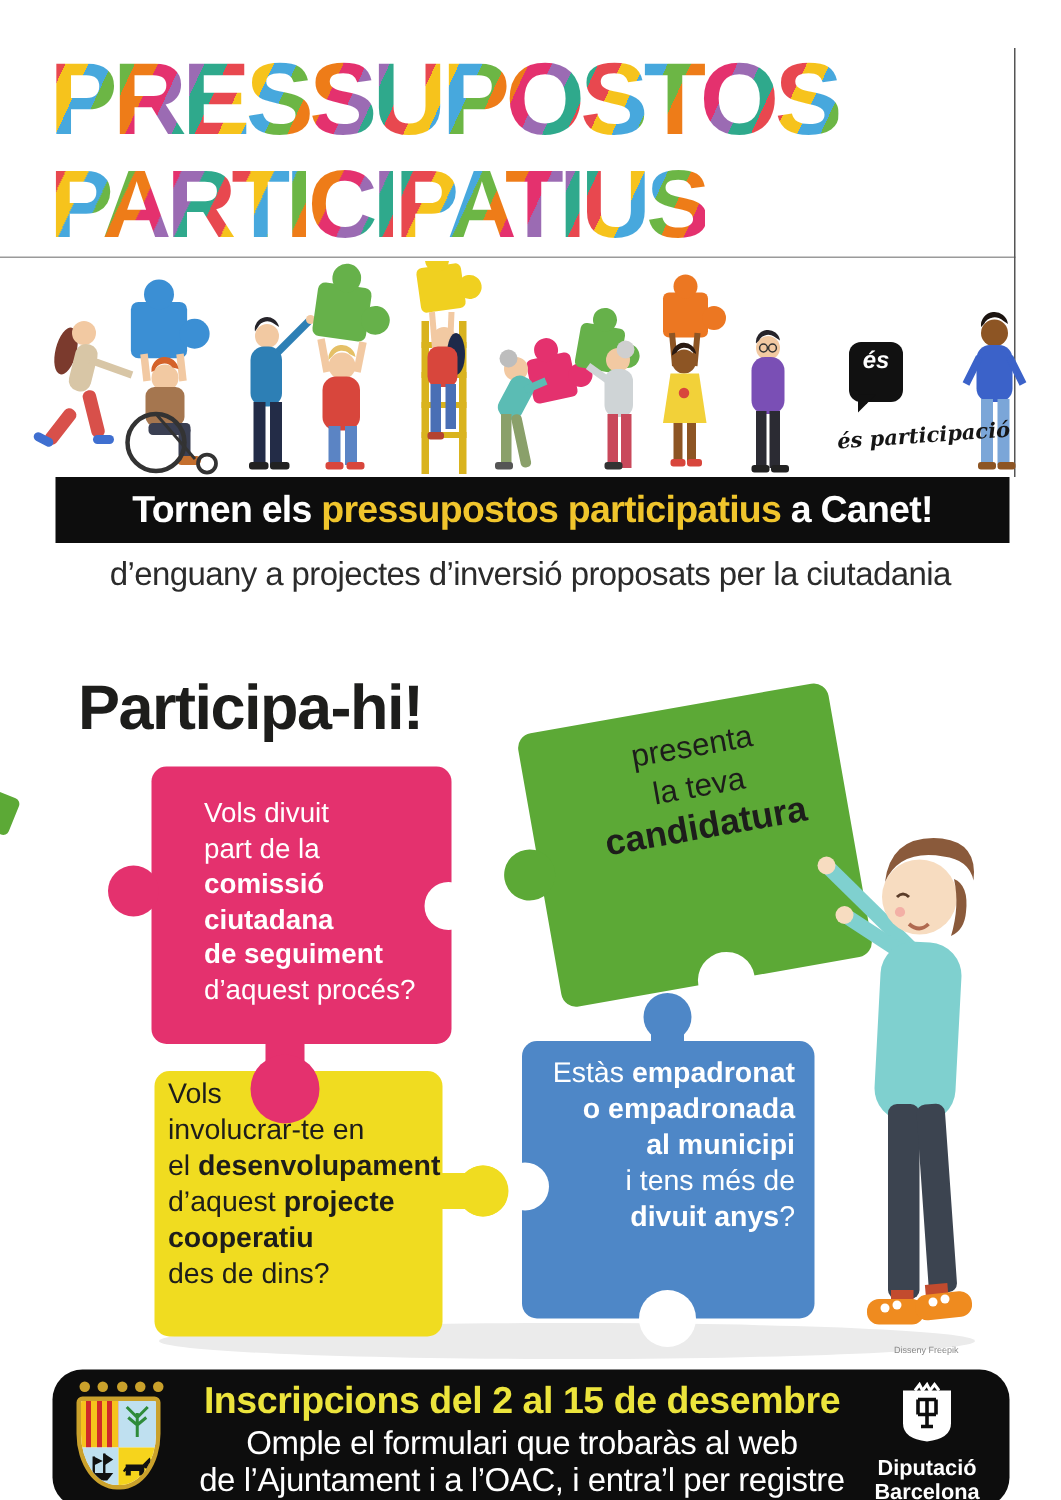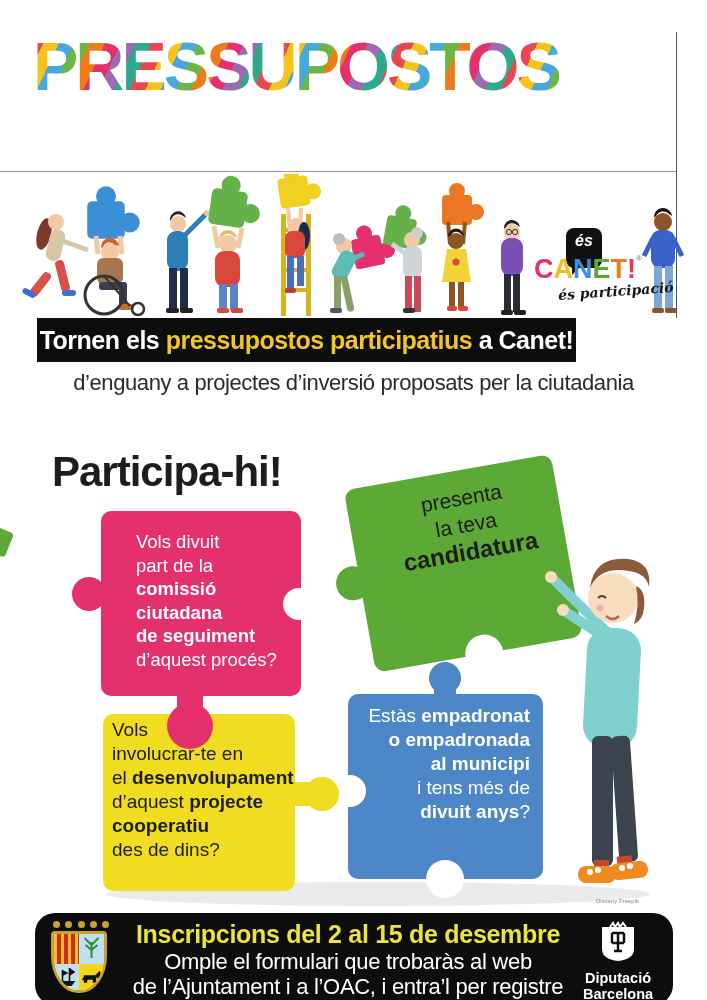--- a/index.html
+++ b/index.html
@@ -20,21 +20,21 @@
   .canet{position:absolute;left:530px;top:210px;width:150px;height:85px;}
   .bubble{position:absolute;left:36px;top:2px;width:36px;height:40px;background:#111;border-radius:8px;
           color:#fff;font-weight:700;font-style:italic;font-size:16px;text-align:center;line-height:26px;}
   .bubble:after{content:"";position:absolute;left:6px;bottom:-7px;border:6px solid transparent;border-top-color:#111;border-left-color:#111;}
   .brand{position:absolute;left:4px;top:28px;font-size:27px;font-weight:900;letter-spacing:0px;white-space:nowrap;}
   .brand .reg{font-size:8px;vertical-align:top;color:#888;font-weight:700;}
   .bl0{color:#e4316e}.bl1{color:#f2c21c}.bl2{color:#3f8fd2}.bl3{color:#5ca936}.bl4{color:#ee7c18}.bl5{color:#e8384f}
   .tagline{position:absolute;left:28px;top:57px;font-size:14px;font-style:italic;font-weight:700;color:#161616;
            transform:rotate(-4deg);font-family:"DejaVu Serif",serif;white-space:nowrap;}
   
-  .banner1{position:absolute;left:37px;top:302px;width:539px;height:44px;background:#0d0d0d;
+  .banner1{position:absolute;left:37px;top:302px;width:636px;height:44px;background:#0d0d0d;
            color:#fff;font-size:25px;font-weight:700;text-align:center;line-height:44px;letter-spacing:-.5px;white-space:nowrap;}
   .banner1 .hl{color:#f0c52c;}
   
   .intro{position:absolute;left:0;top:352px;width:707px;text-align:center;font-size:22px;line-height:29px;
          color:#2b2b2b;letter-spacing:-.4px;}
   .intro .b{font-weight:800;color:#1d1d1b;}
   
   .heading{position:absolute;left:52px;top:432px;font-size:42px;font-weight:900;letter-spacing:-1px;color:#1d1d1b;}
   .pieces{position:absolute;left:0;top:420px;width:707px;height:475px;}
   .ptext{position:absolute;color:#fff;}
@@ -64,20 +64,21 @@
   .dip{position:absolute;right:12px;top:8px;width:86px;text-align:center;}
   .dip-ic{display:inline-block;}
   .dip-tx{color:#ffffff;font-weight:700;font-size:14.5px;line-height:16px;margin-top:3px;}
 </style>
 </head>
 <body>
 
 <div class="poster">
 
   <div class="title-line t1">PRESSUPOSTOS</div>
+  <div class="title-line t2">PARTICIPATIUS</div>
   <div class="hline"></div>
   <div class="vline"></div>
 
   <svg class="band" viewBox="0 0 707 144">
     <defs>
       <g id="pz">
           <rect x="-15" y="-15" width="30" height="30" rx="4"></rect>
           <circle cx="0" cy="-19" r="8"></circle>
           <circle cx="19" cy="2" r="8"></circle>
         </g>
@@ -205,21 +206,20 @@
       <line x1="673" y1="64" x2="682" y2="82" stroke="#3b62c9" stroke-width="5"></line>
       <rect x="654" y="92" width="8" height="44" fill="#7ba6d8"></rect>
       <rect x="665" y="92" width="8" height="44" fill="#7ba6d8"></rect>
       <rect x="652" y="134" width="12" height="5" rx="2" fill="#8d5524"></rect>
       <rect x="665" y="134" width="12" height="5" rx="2" fill="#8d5524"></rect>
     </g>
   </svg>
 
   <div class="canet">
     <div class="bubble"><span>és</span></div>
-    <div class="brand"><span class="bl0">C</span><span class="bl1">A</span><span class="bl2">N</span><span class="bl3">E</span><span class="bl4">T</span><span class="bl5">!</span><span class="reg">®</span></div>
     <div class="tagline">és participació</div>
   </div>
 
   <div class="banner1"><span>Tornen els </span><span class="hl">pressupostos participatius</span><span> a Canet!</span></div>
 
   <div class="intro">
     <div>d’enguany a projectes d’inversió proposats per la ciutadania</div>
   </div>
 
   <div class="heading">Participa-hi!</div>

